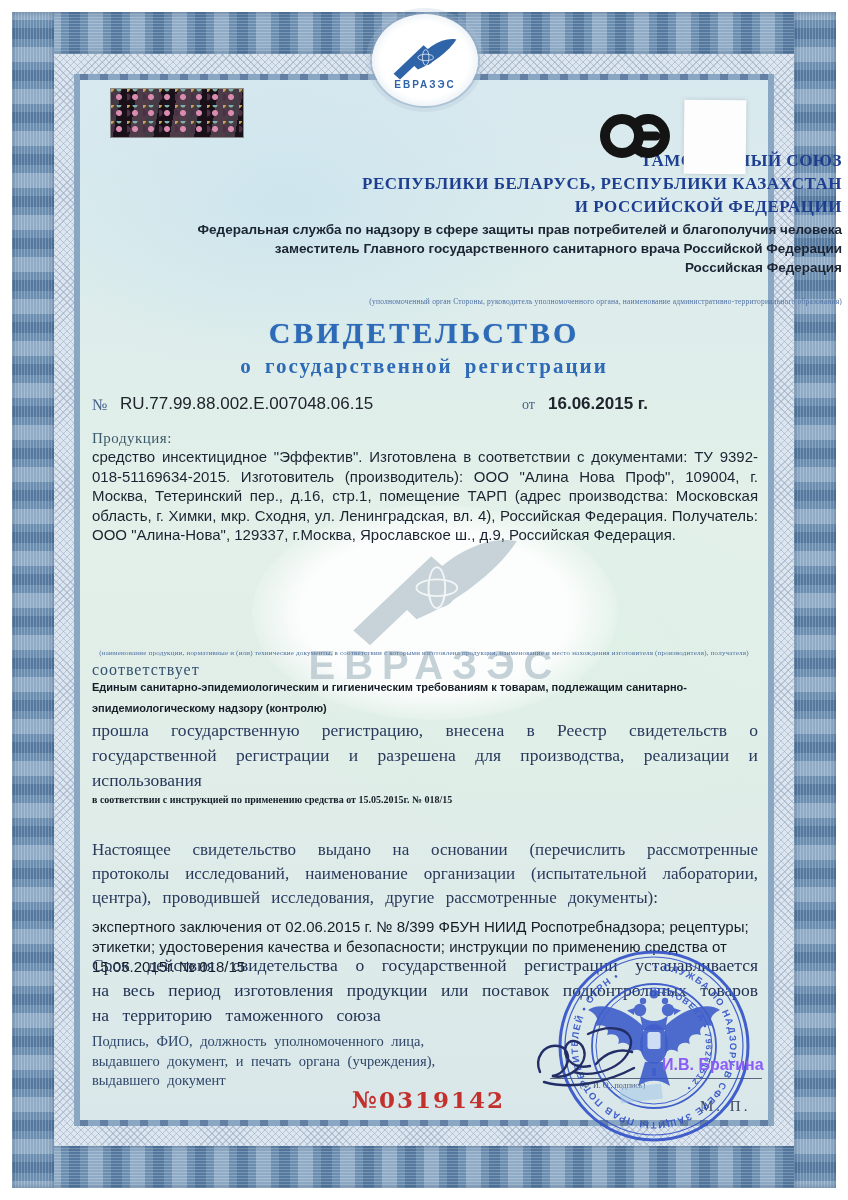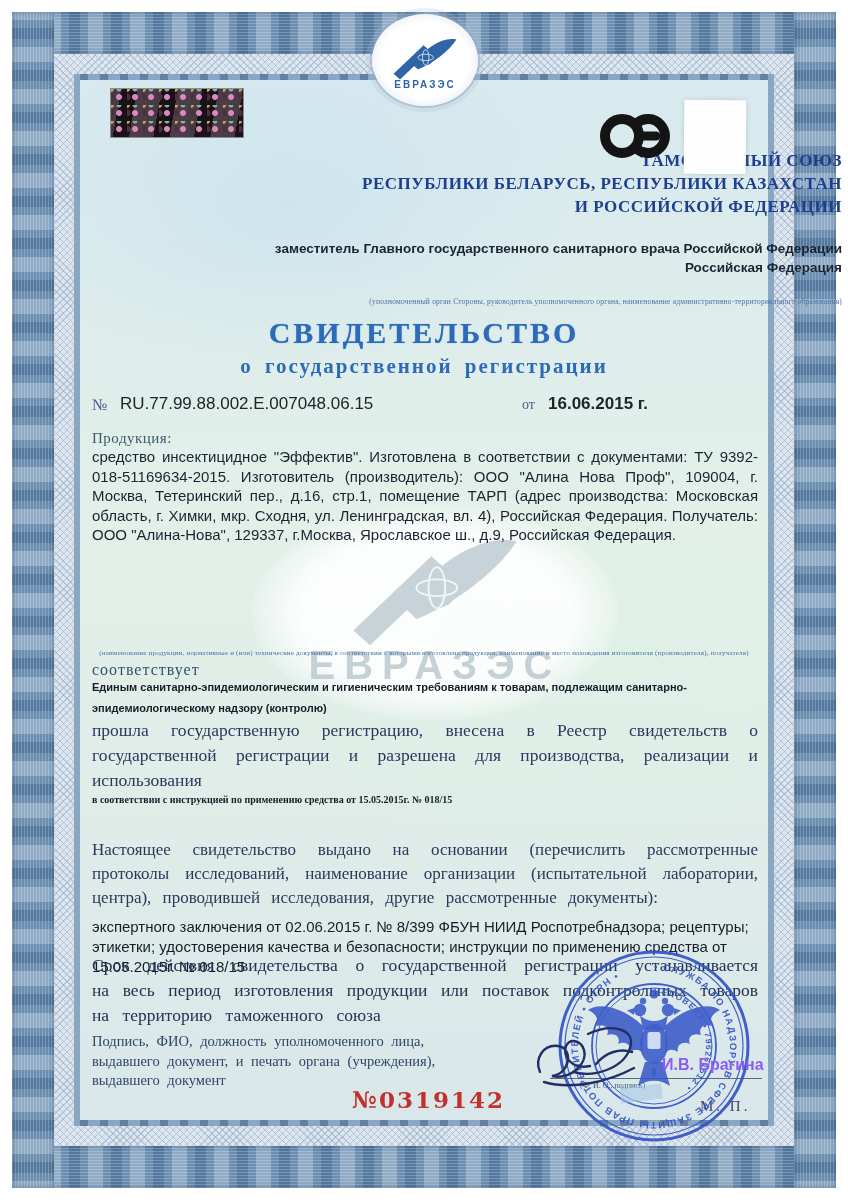--- a/index.html
+++ b/index.html
@@ -136,20 +136,21 @@
     <circle cx="26" cy="32" r="17" fill="none" stroke="#141414" stroke-width="10"></circle>
     <path d="M 41 19 A 17 17 0 1 1 41 45" fill="none" stroke="#141414" stroke-width="10" stroke-linecap="round"></path>
     <line x1="44" y1="32" x2="60" y2="32" stroke="#141414" stroke-width="9" stroke-linecap="round"></line>
   </svg>
 
   <div class="white-patch"></div>
 
   <div class="hdr h-serif" style="top:150px;">ТАМОЖЕННЫЙ СОЮЗ</div>
   <div class="hdr h-serif" style="top:173px;padding-left:14px;">РЕСПУБЛИКИ БЕЛАРУСЬ, РЕСПУБЛИКИ КАЗАХСТАН</div>
   <div class="hdr h-serif" style="top:196px;">И РОССИЙСКОЙ ФЕДЕРАЦИИ</div>
+  <div class="hdr h-sans" style="top:221px;">Федеральная служба по надзору в сфере защиты прав потребителей и благополучия человека</div>
   <div class="hdr h-sans" style="top:240px;">заместитель Главного государственного санитарного врача Российской Федерации</div>
   <div class="hdr footnote" style="top:297px;">(уполномоченный орган Стороны, руководитель уполномоченного органа, наименование административно-территориального образования)</div>
   <div class="hdr h-sans" style="top:259px;">Российская Федерация</div>
 
   <div class="doc-title">СВИДЕТЕЛЬСТВО</div>
   <div class="doc-subtitle">о государственной регистрации</div>
 
   <div class="reg-row">
     <span class="reg-no-label">№</span>
     <span class="reg-no">RU.77.99.88.002.Е.007048.06.15</span>

